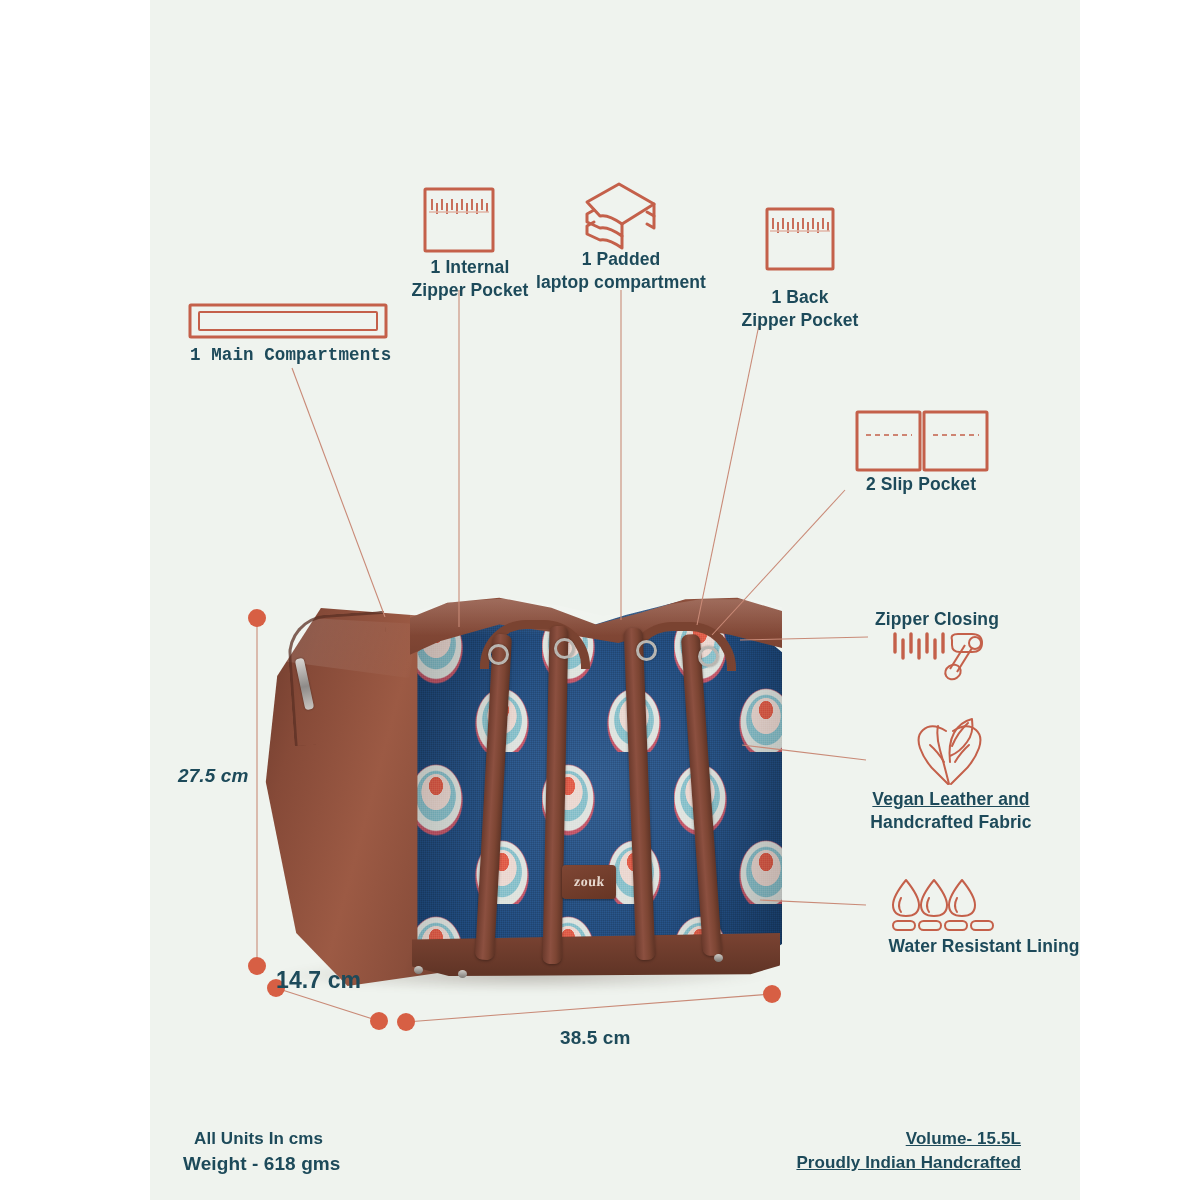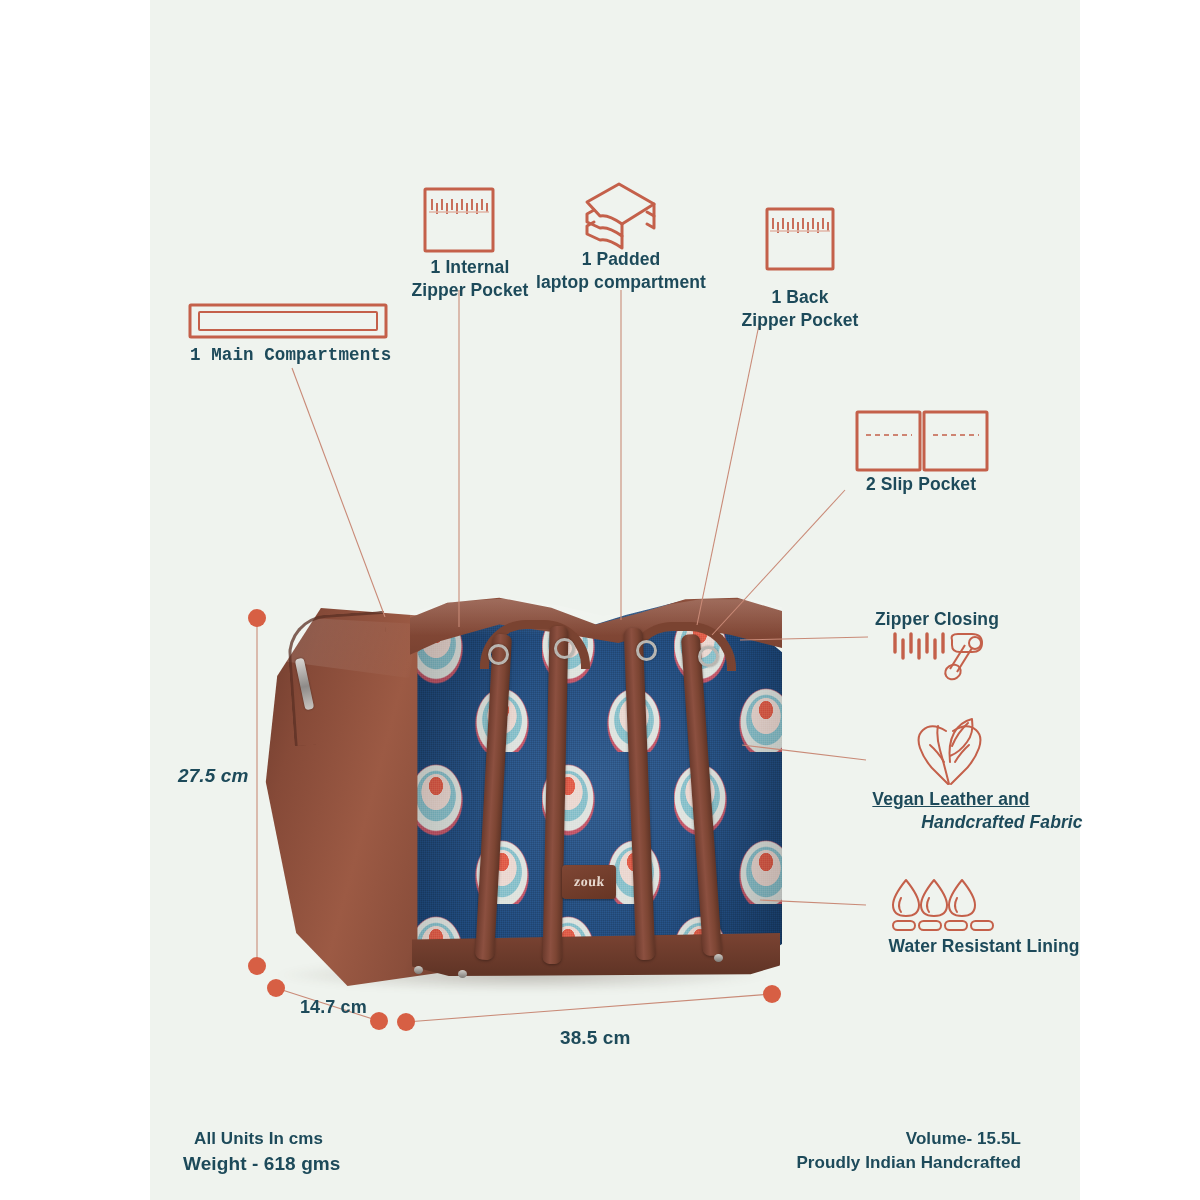--- a/index.html
+++ b/index.html
@@ -25,21 +25,21 @@
     position:absolute;
     color:#1d4a5a;
     font-weight:bold;
     font-size:17.5px;
     line-height:1.28;
     letter-spacing:.1px;
     white-space:nowrap;
   }
   .lbl.ctr{text-align:center;transform:translateX(-50%);}
   .lbl.lft{text-align:left;}
-  .lbl.rgt{text-align:center;transform:translateX(-100%);}
+  .lbl.rgt{text-align:center;transform:translateX(-100%);text-decoration:underline;}
 
   
   #vec{position:absolute;left:0;top:0;width:1200px;height:1200px;pointer-events:none;}
 
   
   #bag{position:absolute;left:262px;top:600px;width:520px;height:390px;}
   .bagpart{position:absolute;}
 
   
   .side{
@@ -367,26 +367,26 @@
   <div class="lbl ctr" style="left:621px;top:271px;">laptop compartment</div>
 
   <div class="lbl ctr" style="left:800px;top:286px;">1 Back</div>
   <div class="lbl ctr" style="left:800px;top:309px;">Zipper Pocket</div>
 
   <div class="lbl ctr" style="left:921px;top:473px;">2 Slip Pocket</div>
 
   <div class="lbl ctr" style="left:937px;top:608px;">Zipper Closing</div>
 
   <div class="lbl ctr" style="left:951px;top:788px;text-decoration:underline;">Vegan Leather and</div>
-  <div class="lbl ctr" style="left:1002px;top:811px;font-style:italic;">Handcrafted Fabric</div>
+  <div class="lbl ctr" style="left:951px;top:811px;">Handcrafted Fabric</div>
 
   <div class="lbl ctr" style="left:984px;top:935px;">Water Resistant Lining</div>
 
   <div class="lbl lft" style="left:178px;top:764px;font-size:19px;font-style:italic;">27.5 cm</div>
-  <div class="lbl lft" style="left:276px;top:996px;font-size:18px;margin-left:24px;">14.7 cm</div>
+  <div class="lbl lft" style="left:276px;top:966px;font-size:23px;">14.7 cm</div>
   <div class="lbl lft" style="left:560px;top:1026px;font-size:19px;">38.5 cm</div>
 
   <div class="lbl lft" style="left:194px;top:1128px;font-size:17px;">All Units In cms</div>
   <div class="lbl lft" style="left:183px;top:1152px;font-size:19px;">Weight - 618 gms</div>
   <div class="lbl rgt" style="left:1021px;top:1128px;font-size:17px;">Volume- 15.5L</div>
   <div class="lbl rgt" style="left:1021px;top:1152px;font-size:17px;">Proudly Indian Handcrafted</div>
 
 </div>
 
 </body></html>

